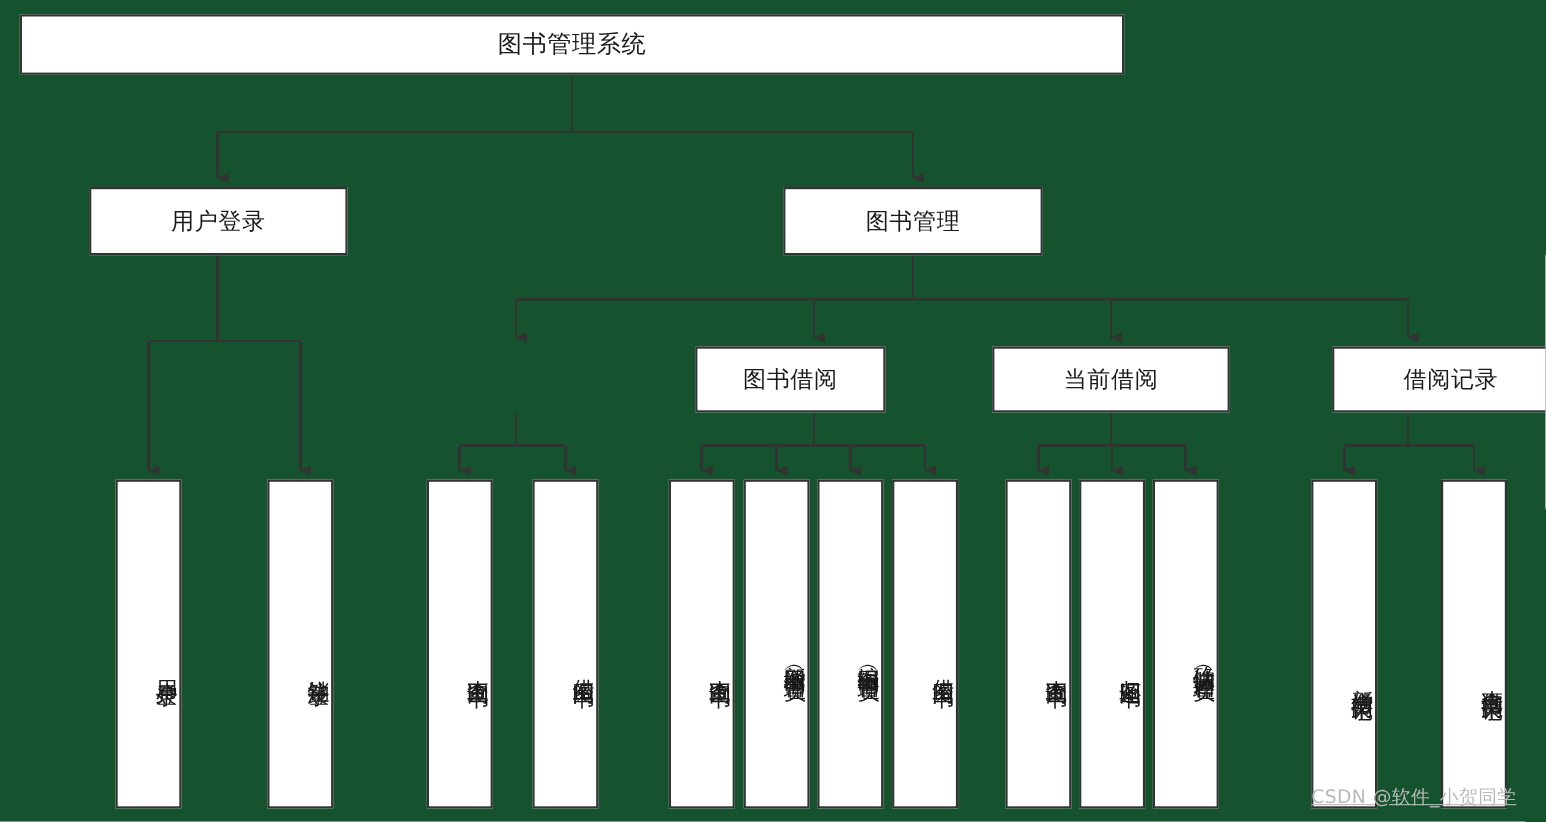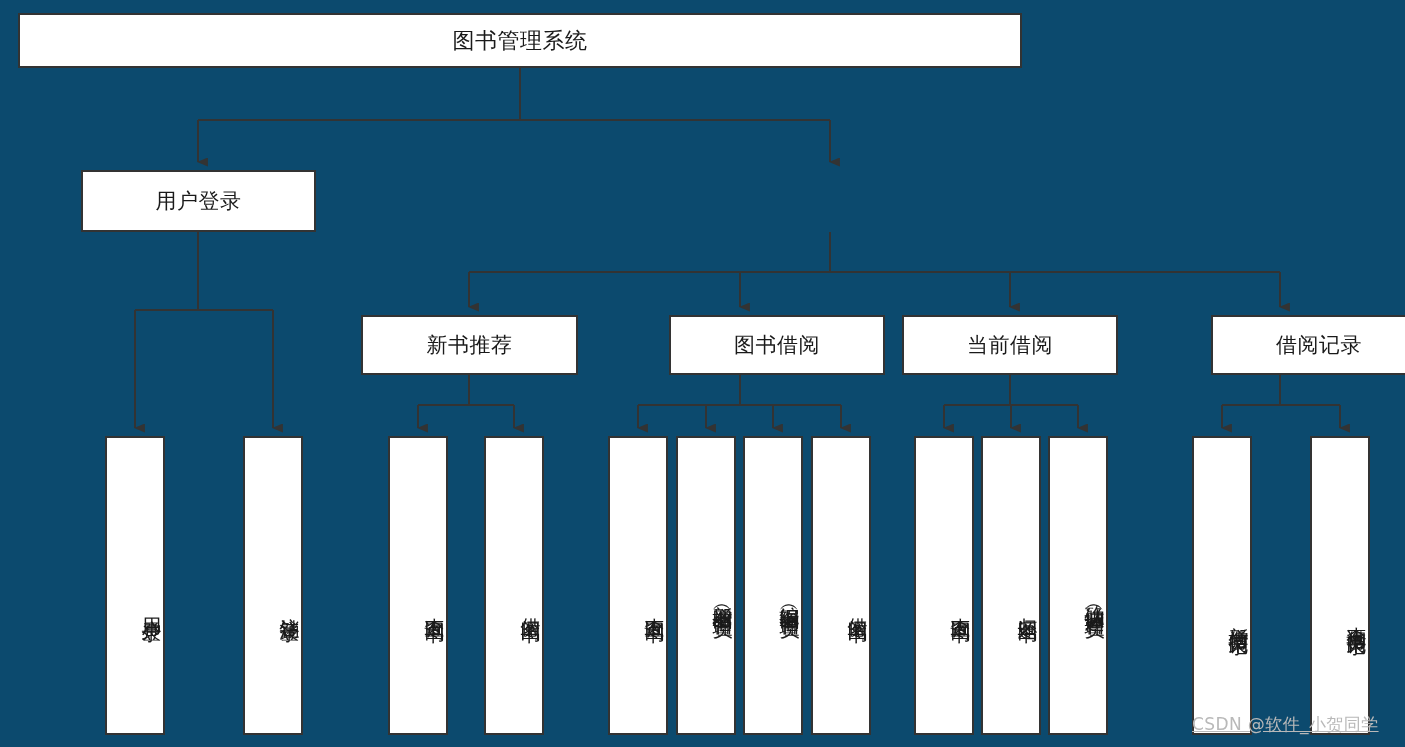--- a/index.html
+++ b/index.html
@@ -8,21 +8,21 @@
     padding: 0;
     background: #ffffff;
   }
   body {
     font-family: "DejaVu Sans", "Liberation Sans", sans-serif;
   }
   #canvas {
     position: relative;
     width: 1405px;
     height: 747px;
-    background: #0c4a6e;
+    background: #14532d;
     overflow: hidden;
   }
   #edges {
     position: absolute;
     left: 0;
     top: 0;
     width: 1405px;
     height: 747px;
     pointer-events: none;
   }
@@ -126,23 +126,23 @@
       <path d="M 1280 375 L 1280 405"></path>
       <path d="M 1222 405 L 1340 405"></path>
       <path d="M 1222 405 L 1222 428" marker-end="url(#arrow)"></path>
       <path d="M 1340 405 L 1340 428" marker-end="url(#arrow)"></path>
     </g>
   </svg>
 
   <div class="node horiz root" style="left:18px; top:13px; width:1004px; height:55px;">图书管理系统</div>
 
   <div class="node horiz" style="left:81px; top:170px; width:235px; height:62px;">用户登录</div>
+  <div class="node horiz" style="left:712px; top:170px; width:236px; height:62px;">图书管理</div>
 
-  <div class="node horiz" style="left:361px; top:315px; width:217px; height:60px;">新书推荐</div>
-  <div class="node horiz" style="left:632px; top:315px; width:216px; height:60px;margin-left:37px;">图书借阅</div>
+  <div class="node horiz" style="left:632px; top:315px; width:173px; height:60px;">图书借阅</div>
   <div class="node horiz" style="left:902px; top:315px; width:216px; height:60px;text-align:center;">当前借阅</div>
   <div class="node horiz" style="left:1172px; top:315px; width:216px; height:60px;margin-left:39px;">借阅记录</div>
 
   <div class="node vert pad-mid" style="left:105px; top:436px; width:60px; height:299px;">用户登录</div>
   <div class="node vert pad-mid" style="left:243px; top:436px; width:60px; height:299px;">注销登录</div>
   <div class="node vert pad-mid" style="left:388px; top:436px; width:60px; height:299px;">查询图书</div>
   <div class="node vert pad-mid" style="left:484px; top:436px; width:60px; height:299px;">借阅图书</div>
   <div class="node vert pad-mid" style="left:608px; top:436px; width:60px; height:299px;">查询图书</div>
   <div class="node vert pad-small" style="left:676px; top:436px; width:60px; height:299px;">新增图书（管理员）</div>
   <div class="node vert pad-small" style="left:743px; top:436px; width:60px; height:299px;">编辑图书（管理员）</div>

